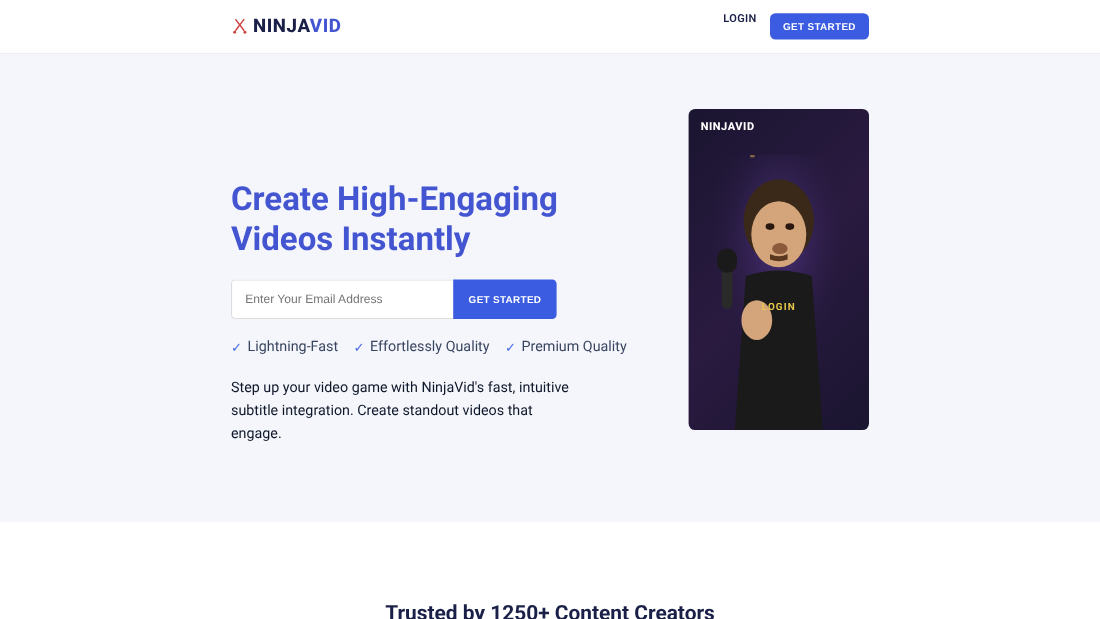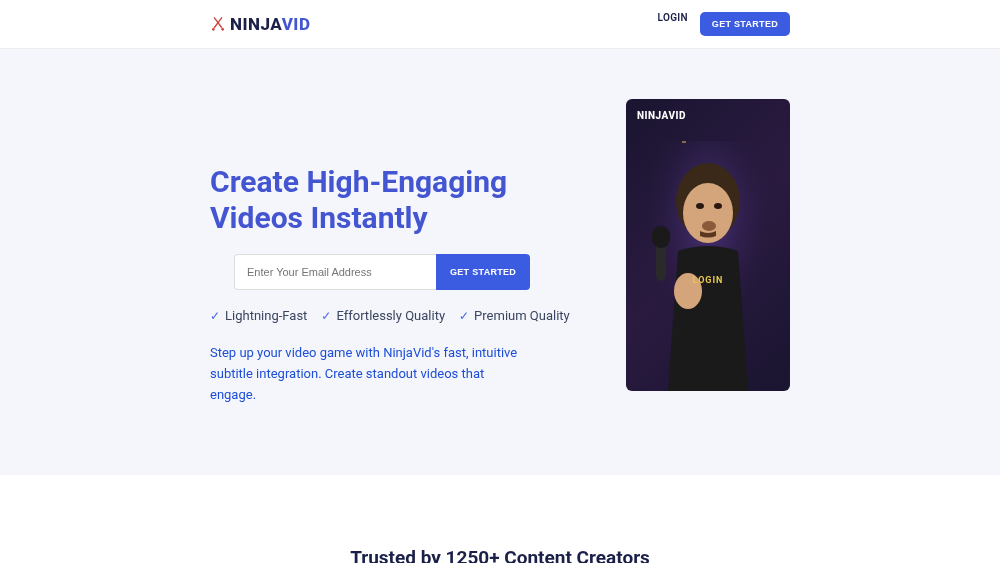--- a/index.html
+++ b/index.html
@@ -10,26 +10,26 @@
 .logo-ninja { color: #1a2048; }
 .logo-vid { color: #4355d0; }
 .header-right { display: flex; align-items: flex-start; gap: 12px; }
 .login { font-size: 10px; font-weight: 600; color: #1a2048; text-decoration: none; letter-spacing: 0.3px; }
 .btn-primary { background: #3b5ce0; color: #fff; border: none; padding: 7px 12px; border-radius: 5px; font-size: 9px; font-weight: 600; letter-spacing: 0.3px; cursor: pointer; }
 .hero { background: #f4f6fb; padding: 50px 210px 70px; display: flex; gap: 50px; }
 .hero-left { flex: 1; padding-top: 55px; }
 .hero-title { font-size: 30px; font-weight: 700; color: #4355d0; line-height: 1.2; margin-bottom: 18px; margin-top: 10px; }
 .hero-subtitle { font-size: 13px; font-weight: 700; color: #1a2048; margin-bottom: 20px; }
 .email-form { display: flex; margin-bottom: 18px; }
-.email-input { flex: 0 0 202px; padding: 11px 12px; border: 1px solid #ddd; border-right: none; border-radius: 4px 0 0 4px; font-size: 11px; outline: none; margin-left: 24px; }
+.email-input { flex: 0 0 202px; padding: 11px 12px; border: 1px solid #ddd; border-right: none; border-radius: 4px 0 0 4px; font-size: 11px; outline: none; }
 .email-btn { background: #3b5ce0; color: #fff; border: none; padding: 0 14px; border-radius: 0 4px 4px 0; font-size: 9px; font-weight: 600; letter-spacing: 0.3px; cursor: pointer; }
 .features { display: flex; gap: 14px; margin-bottom: 20px; }
 .feature { display: flex; align-items: center; gap: 5px; font-size: 13px; color: #3a4560; }
 .check { color: #4a6ae8; font-size: 12px; }
-.hero-desc { font-size: 13px; color: #1d4ed8; line-height: 1.6; max-width: 310px; }
+.hero-desc { font-size: 13px; color: #0f172a; line-height: 1.6; max-width: 310px; }
 .hero-right { flex: 0 0 164px; }
 .video-card { width: 164px; height: 292px; background: linear-gradient(135deg, #1a1530 0%, #2a1a40 50%, #1a1530 100%); border-radius: 6px; position: relative; overflow: hidden; }
 .video-logo { position: absolute; top: 11px; left: 11px; color: #fff; font-size: 10px; font-weight: 800; letter-spacing: 0.5px; }
 .person { position: absolute; bottom: 0; left: 50%; transform: translateX(-50%); width: 140px; height: 250px; }
 .caption { position: absolute; top: 174px; left: 50%; transform: translateX(-50%); background: rgba(0,0,0,0); color: #e8c84a; font-size: 9px; font-weight: 700; letter-spacing: 1px; padding: 2px 0; }
 .trusted { background: #fff; padding: 30px 0 50px; text-align: center; }
 .trusted-title { font-size: 19px; font-weight: 700; color: #1a2048; display: inline-block; position: relative; margin-top: 41px; }
 .underline-svg { position: absolute; left: 50%; bottom: -11px; width: 130px; height: 10px; }
 </style>
 </head>

